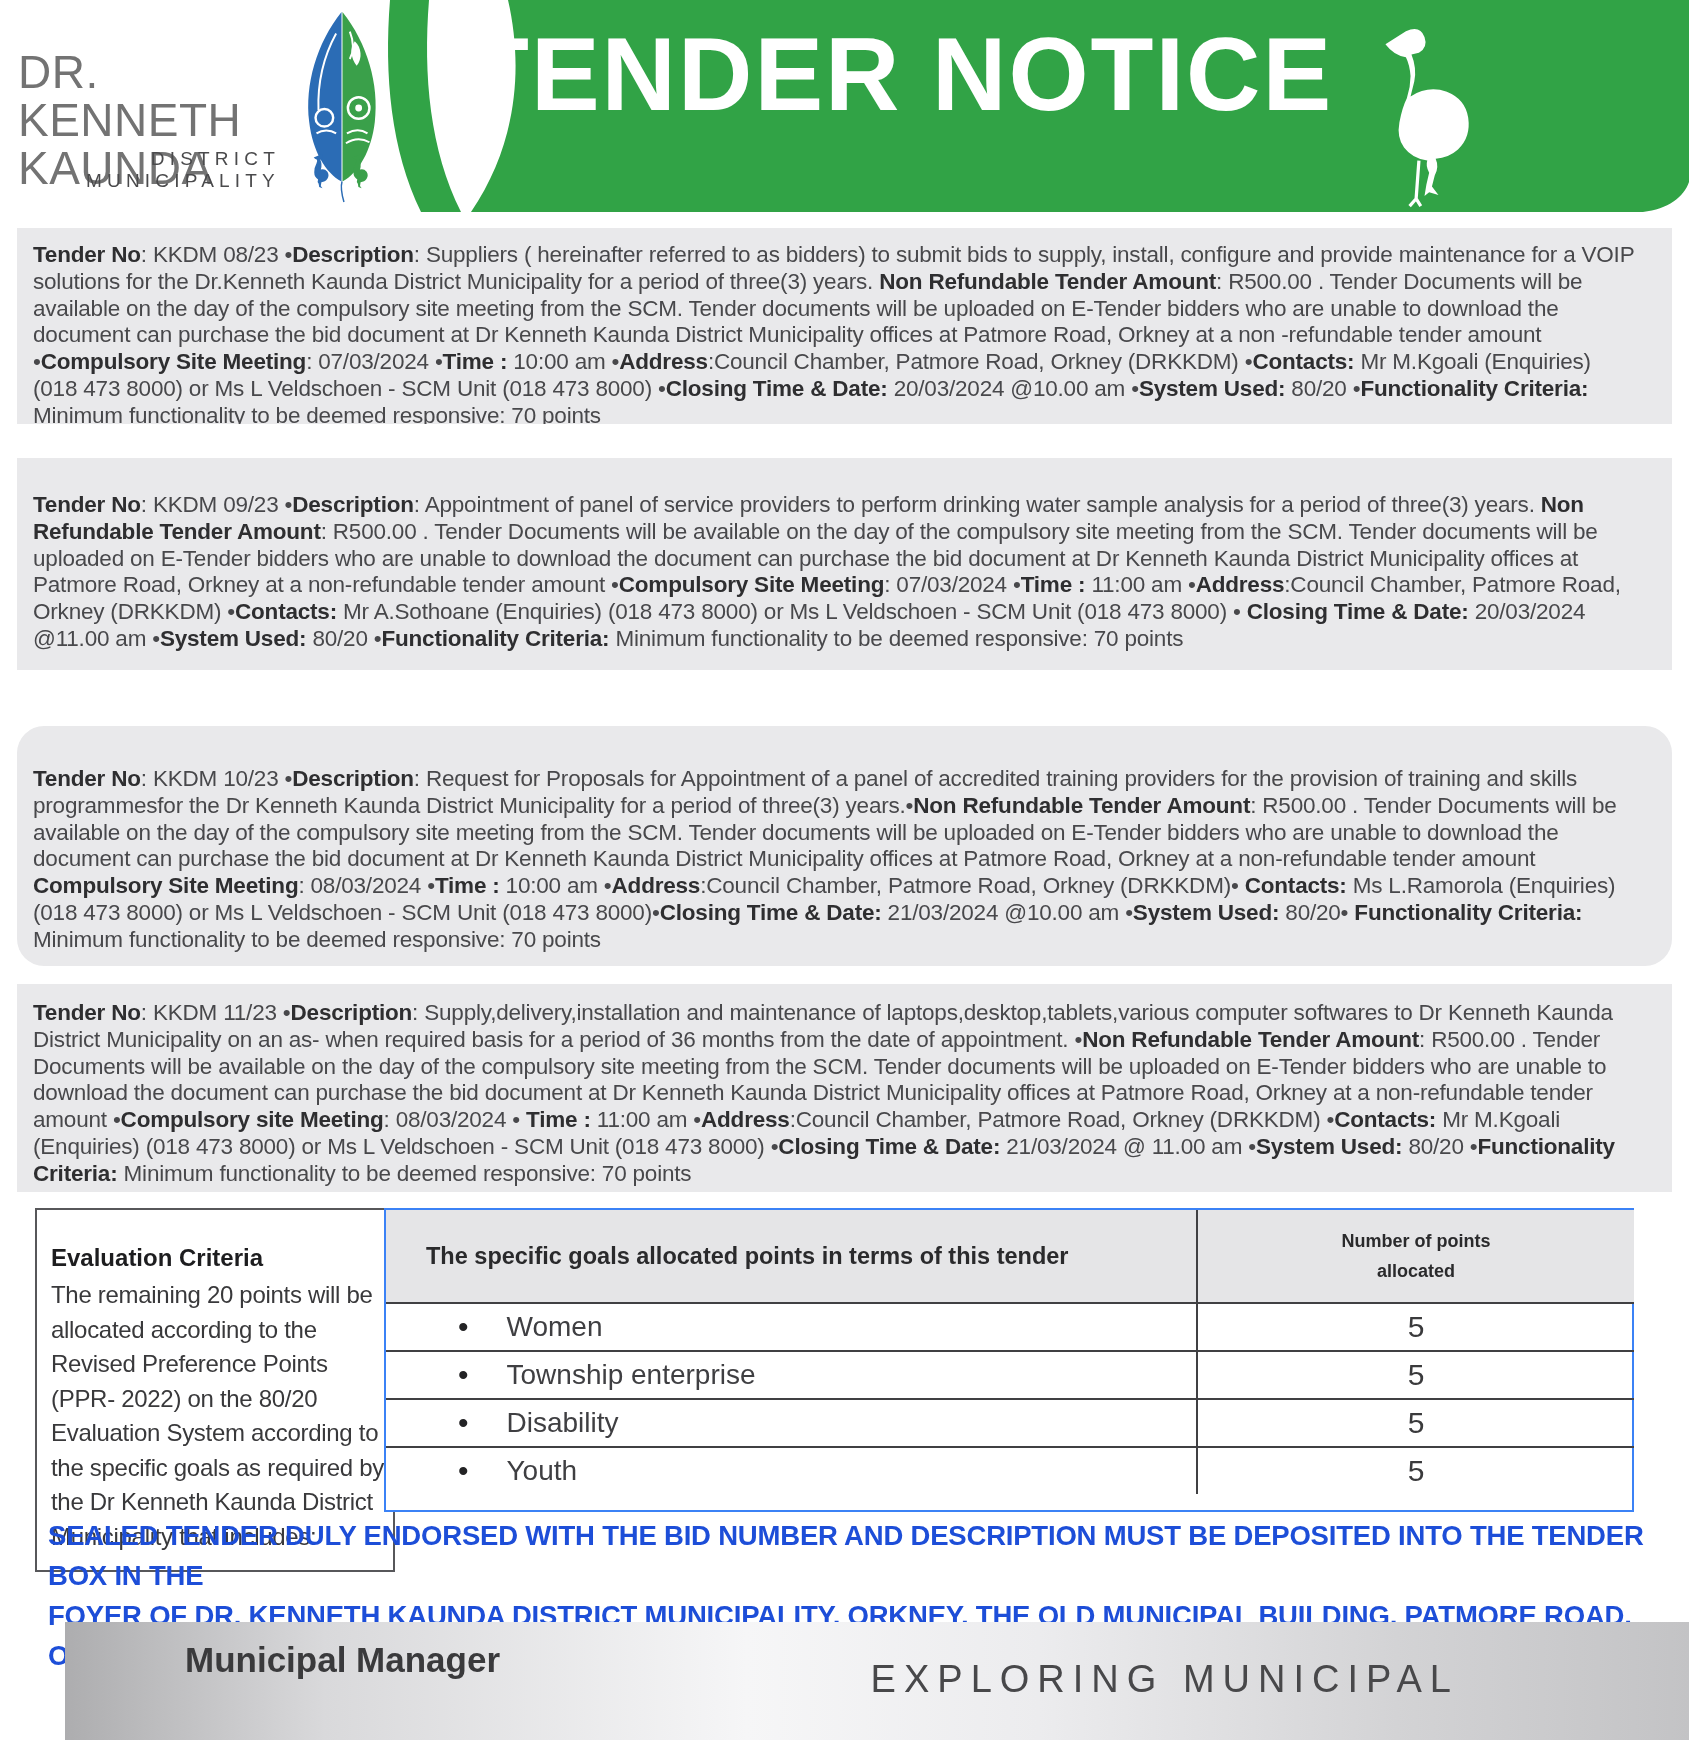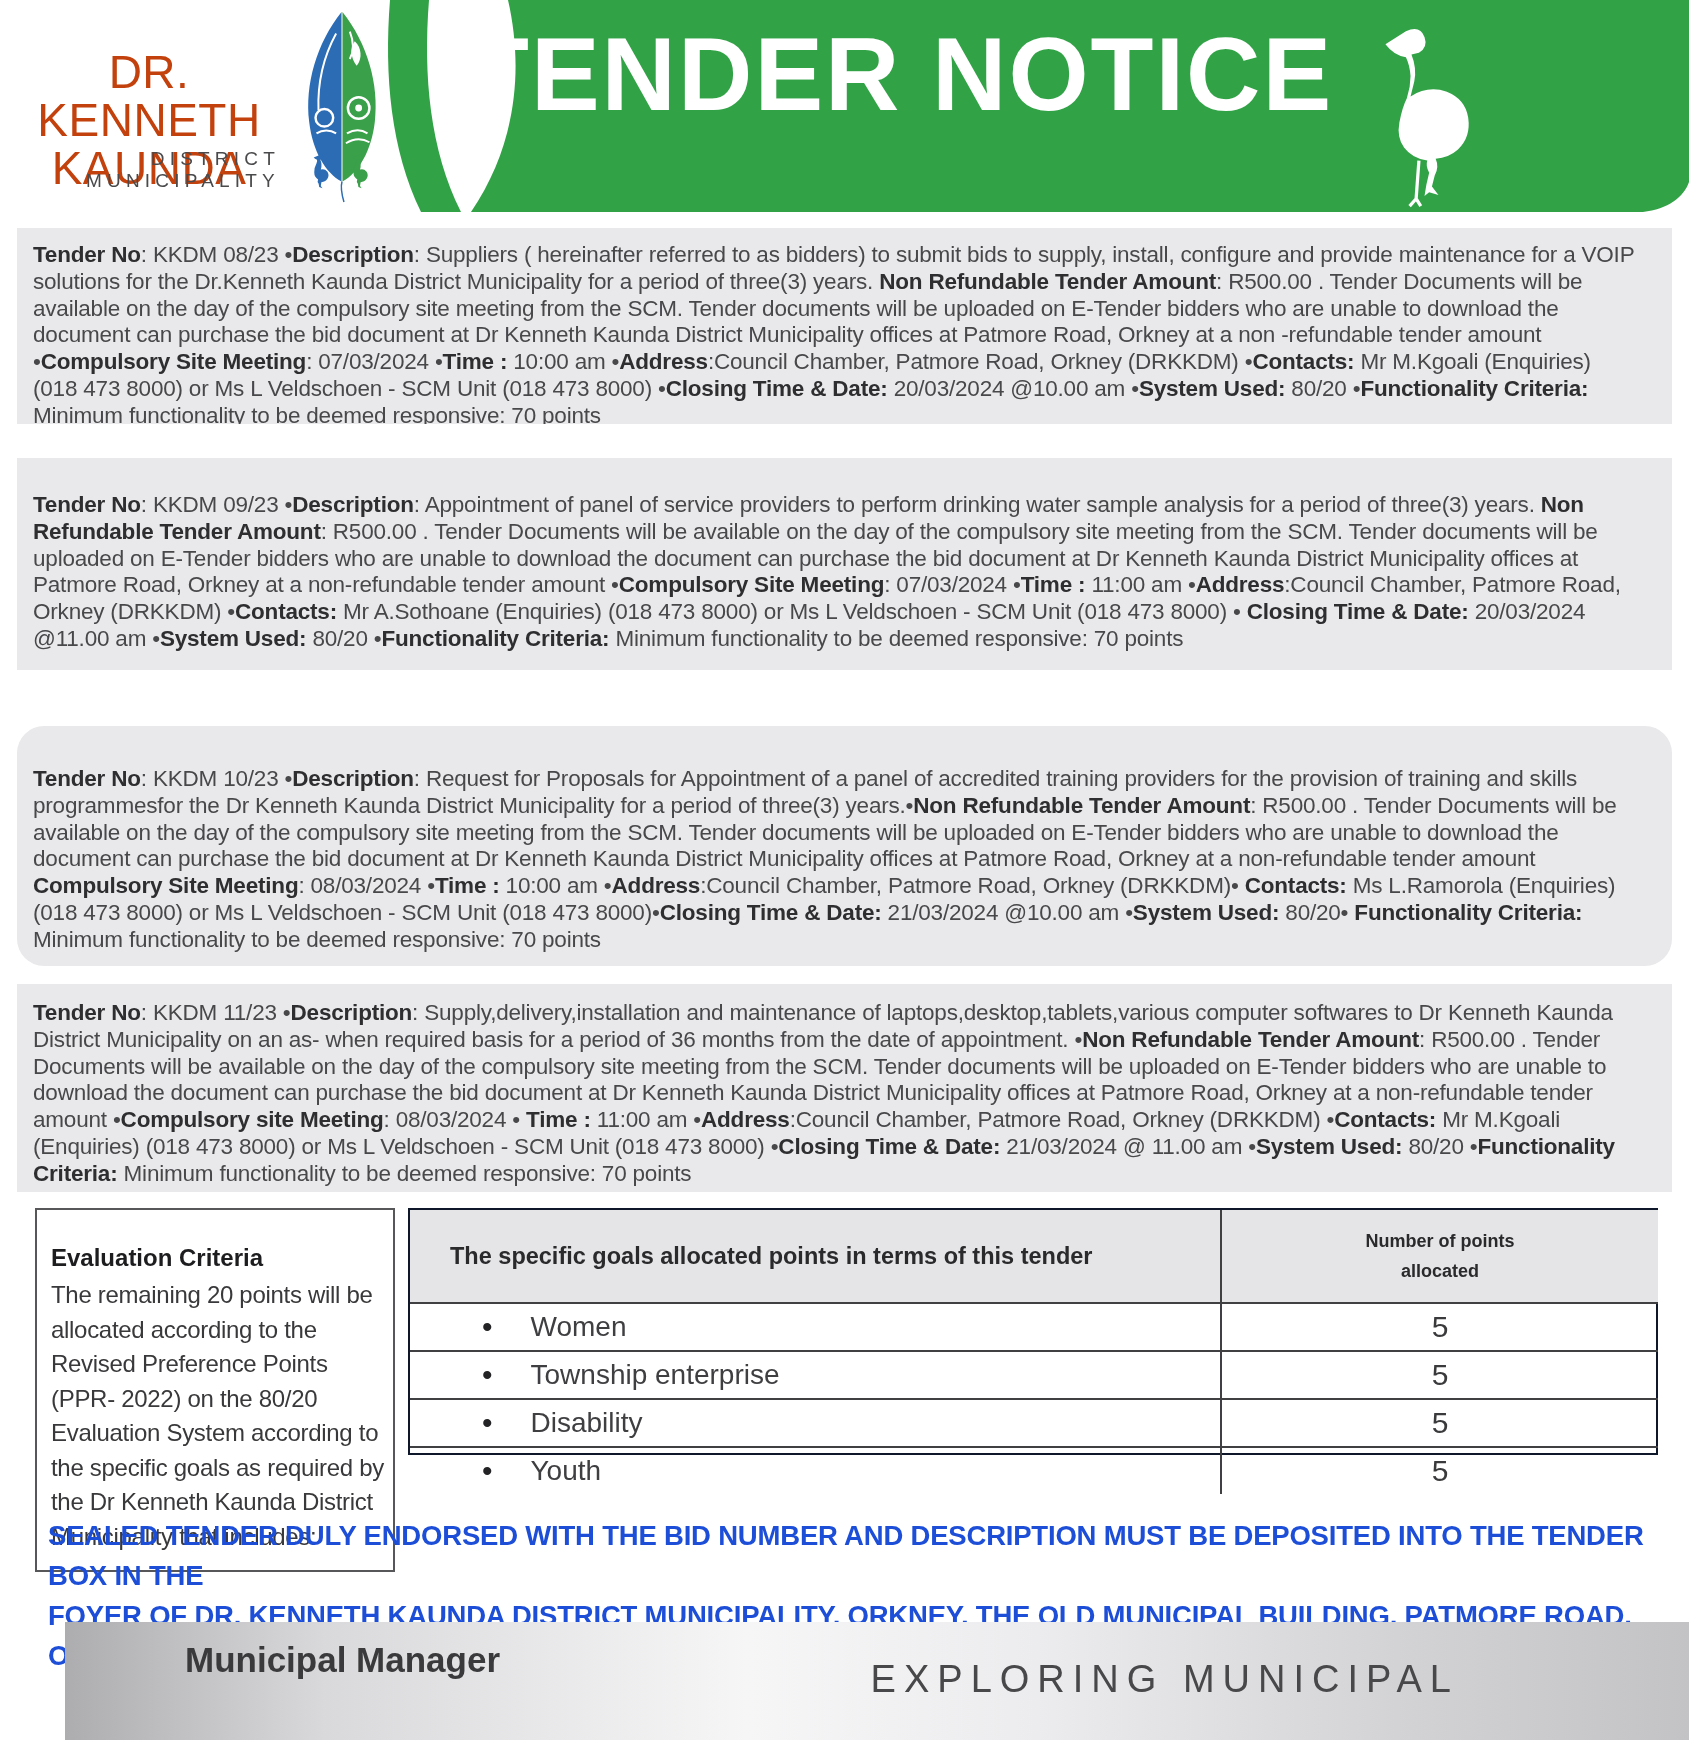--- a/index.html
+++ b/index.html
@@ -4,45 +4,45 @@
 <style>
   html,body{margin:0;padding:0;background:#fff;}
   .page{position:relative;width:1689px;height:1740px;background:#ffffff;overflow:hidden;
         font-family:"Liberation Sans", sans-serif;}
 
   
   .header{position:absolute;left:0;top:0;width:1689px;height:212px;background:#fff;}
   .banner-svg{position:absolute;left:0;top:0;width:1689px;height:212px;}
   .banner-title{position:absolute;left:466px;top:16px;width:900px;
     font-size:103px;font-weight:900;letter-spacing:2px;color:#ffffff;white-space:nowrap;}
-  .org-name{position:absolute;left:18px;top:48px;width:262px;text-align:center;
-    font-size:46px;line-height:48px;color:#c2410c;font-weight:400;letter-spacing:.5px;}
+  .org-name{position:absolute;left:18px;top:48px;width:262px;text-align:left;
+    font-size:46px;line-height:48px;color:#737373;font-weight:400;letter-spacing:.5px;}
   .org-sub{position:absolute;left:2px;top:148px;width:278px;text-align:right;
     font-size:19px;letter-spacing:5.2px;color:#4a4a4c;font-weight:400;}
   .emblem{position:absolute;left:292px;top:8px;width:100px;height:196px;}
 
   
   .tender{position:absolute;left:17px;width:1655px;background:#e9e9eb;box-sizing:border-box;
     color:#48484b;font-size:22.5px;line-height:26.8px;padding:14px 34px 0 16px;overflow:hidden;
     letter-spacing:-0.2px;}
   .tender .seg-b{font-weight:bold;color:#2e2e30;}
   .t1{top:228px;height:196px;}
   .t2{top:458px;height:212px;padding-top:34px;}
   .t3{top:726px;height:240px;padding-top:40px;border-radius:27px;}
   .t4{top:984px;height:208px;padding-top:16px;}
 
   
   .eval-wrap{position:absolute;left:0;top:1208px;width:1689px;height:286px;}
   .eval-box{position:absolute;left:35px;top:0;width:360px;height:364px;background:#fff;
     border:2px solid #57575a;box-sizing:border-box;padding:34px 0 0 14px;}
   .eval-title{font-size:24px;font-weight:bold;color:#1d1d1f;margin-bottom:6px;}
   .eval-body{font-size:24px;line-height:34.5px;color:#39393b;letter-spacing:-0.3px;}
-  .goals-table{position:absolute;left:408px;top:0;width:1250px;height:247px;
+  .goals-table{position:absolute;left:384px;top:0;width:1250px;height:304px;
     display:grid;grid-template-columns:812px 436px;grid-template-rows:92px 48px 48px 48px 48px;
-    border:2px solid #0f172a;box-sizing:border-box;background:#fff;}
+    border:2px solid #3b82f6;box-sizing:border-box;background:#fff;}
   .gt-cell{box-sizing:border-box;display:flex;align-items:center;}
   .gt-head{background:#e5e5e7;font-weight:bold;color:#2a2a2c;}
   .gt-goal-head{padding-left:40px;font-size:23.5px;border-right:2px solid #404043;}
   .gt-pts-head{justify-content:center;text-align:center;font-size:18px;line-height:30px;}
   .gt-pts-head span{display:block;width:220px;}
   .gt-goal{border-right:2px solid #404043;border-top:2px solid #404043;
     font-size:28px;color:#3f3f42;padding-left:72px;}
   .gt-goal .blt{font-size:30px;margin-right:38px;color:#232325;}
   .gt-pts{border-top:2px solid #404043;justify-content:center;font-size:30px;color:#3a3a3c;}
 

